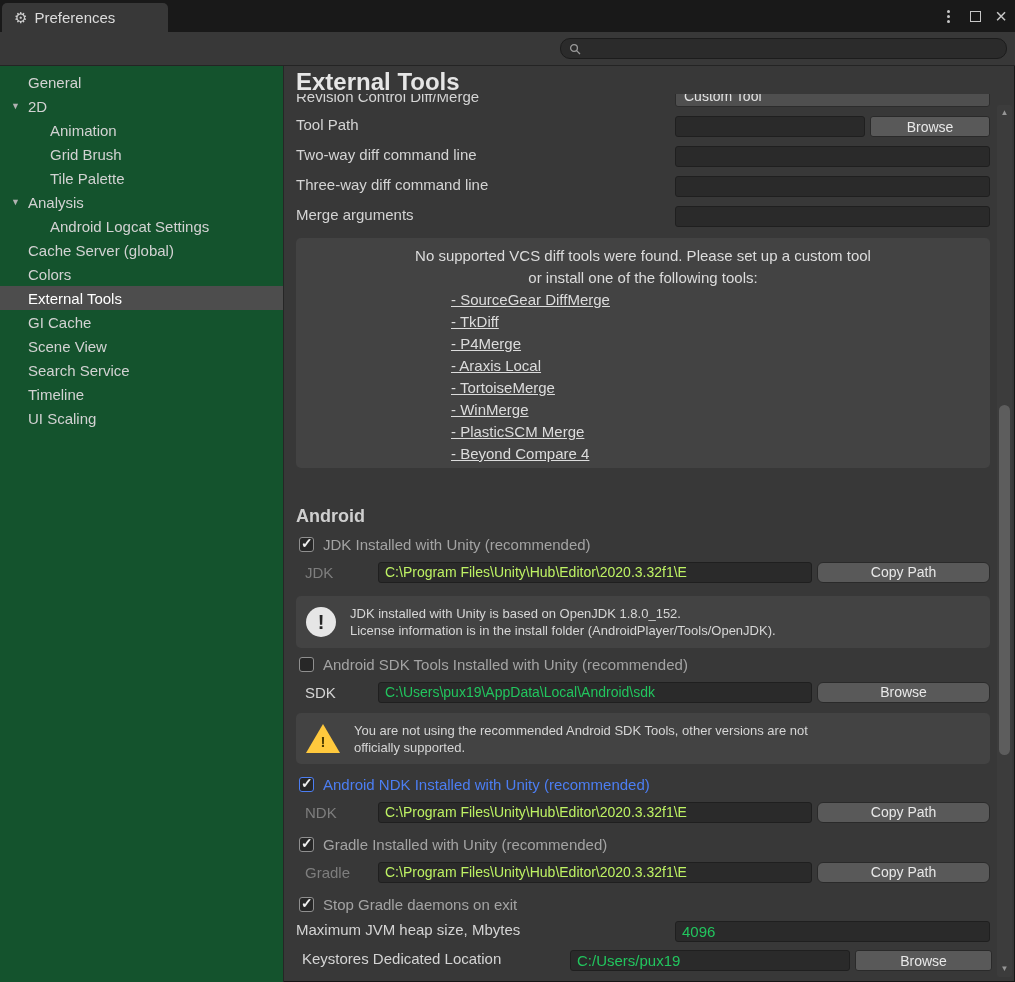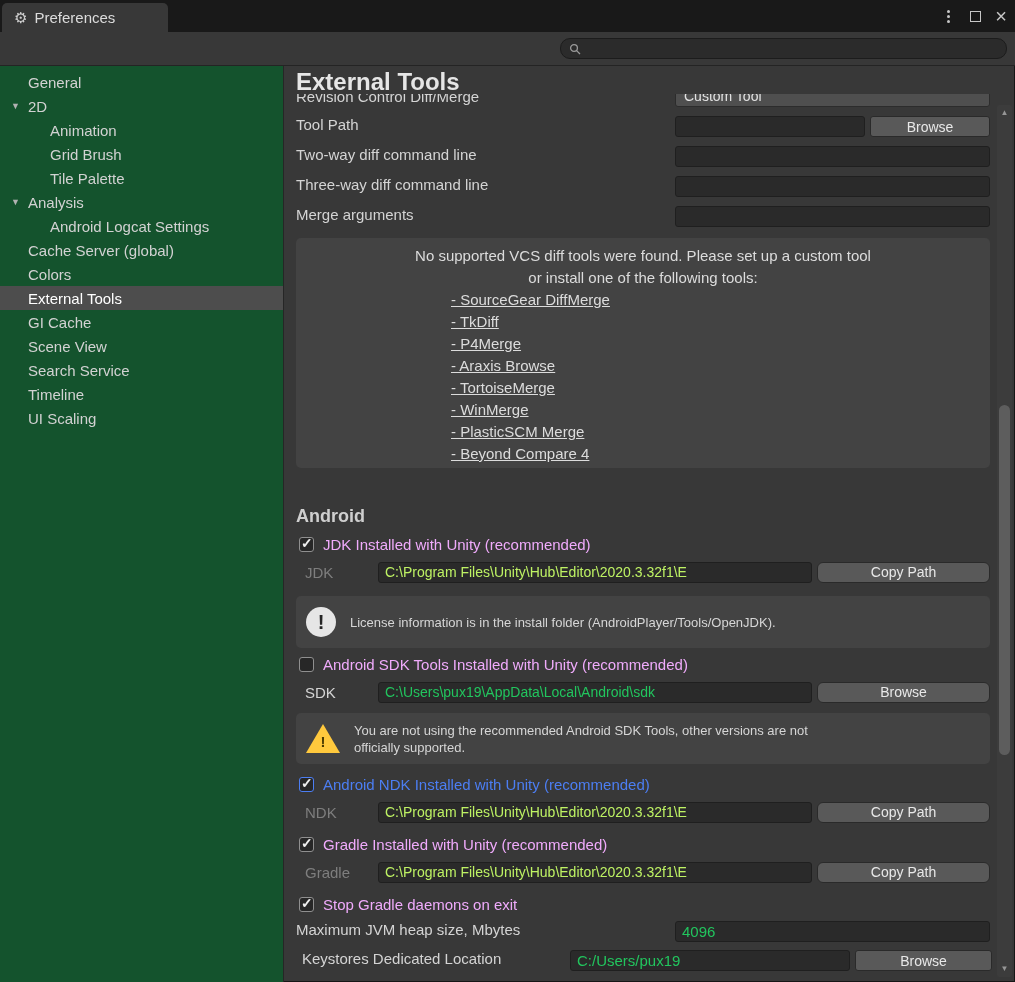--- a/index.html
+++ b/index.html
@@ -54,21 +54,21 @@
 
   .helpbox { position:absolute; background:#434343; border-radius:5px; }
   .vcs-center { text-align:center; font-size:15px; color:#DCDCDC; line-height:22px; }
   .vcs-item { padding-left:155px; font-size:15px; color:#DCDCDC; line-height:22px;text-decoration:underline; }
 
   .sec-title { position:absolute; left:12px; font-size:18px; font-weight:bold; color:#CFCFCF; }
 
   .checkrow { position:absolute; left:15px; height:22px; display:flex; align-items:center; gap:9px; }
   .checkbox { width:15px; height:15px; background:#272727; border:1px solid #8F8F8F; border-radius:3px; position:relative; flex:none; }
   .checkbox.checked::after { content:"✓"; position:absolute; left:1px; top:-3px; color:#EDEDED; font-size:14px; font-weight:bold; }
-  .checklabel { font-size:15px; color:#f0abfc; white-space:nowrap; }
+  .checklabel { font-size:15px; color:#a3a3a3; white-space:nowrap; }
   .accent .checklabel { color:#4C7EF3; }
   .accent .checkbox { border-color:#4C7EF3; }
 
   .fieldrow { position:absolute; left:21px; height:22px; display:flex; align-items:center; }
   .fieldlabel { width:73px; font-size:15px; color:#D4D4D4; }
   .pathfield { width:434px; }
   .btn.wide { width:173px;border-radius:6px; }
   .disabled .fieldlabel { color:#7E7E7E; }
   .disabled .pathfield span { color:#bef264; }
 
@@ -211,21 +211,21 @@
           <span></span>
         </div>
     </div>
 
     <div class="helpbox" style="left:12px; top:172px; width:694px; height:230px; padding-top:7px;">
       <div class="vcs-center">No supported VCS diff tools were found. Please set up a custom tool</div>
       <div class="vcs-center">or install one of the following tools:</div>
       <div class="vcs-item">- SourceGear DiffMerge</div>
       <div class="vcs-item">- TkDiff</div>
       <div class="vcs-item">- P4Merge</div>
-      <div class="vcs-item">- Araxis Browse</div>
+      <div class="vcs-item">- Araxis Local</div>
       <div class="vcs-item">- TortoiseMerge</div>
       <div class="vcs-item">- WinMerge</div>
       <div class="vcs-item">- PlasticSCM Merge</div>
       <div class="vcs-item">- Beyond Compare 4</div>
     </div>
 
     <div class="sec-title" style="top:440px">Android</div>
 
     <div class="checkrow" style="top:467px">
       <span class="checkbox checked"></span>
@@ -234,20 +234,21 @@
     <div class="fieldrow disabled" style="top:495px">
       <span class="fieldlabel">JDK</span>
       <div class="field pathfield">
           <span>C:\Program Files\Unity\Hub\Editor\2020.3.32f1\E</span>
         </div>
       <button class="btn wide">Copy Path</button>
     </div>
     <div class="helpbox iconbox" style="left:12px; top:530px; width:694px; height:52px;">
       <div class="info-icon">!</div>
       <div class="box-text">
+        <div>JDK installed with Unity is based on OpenJDK 1.8.0_152.</div>
         <div>License information is in the install folder (AndroidPlayer/Tools/OpenJDK).</div>
       </div>
     </div>
 
     <div class="checkrow" style="top:587px">
       <span class="checkbox"></span>
       <span class="checklabel">Android SDK Tools Installed with Unity (recommended)</span>
     </div>
     <div class="fieldrow" style="top:615px">
       <span class="fieldlabel">SDK</span>

